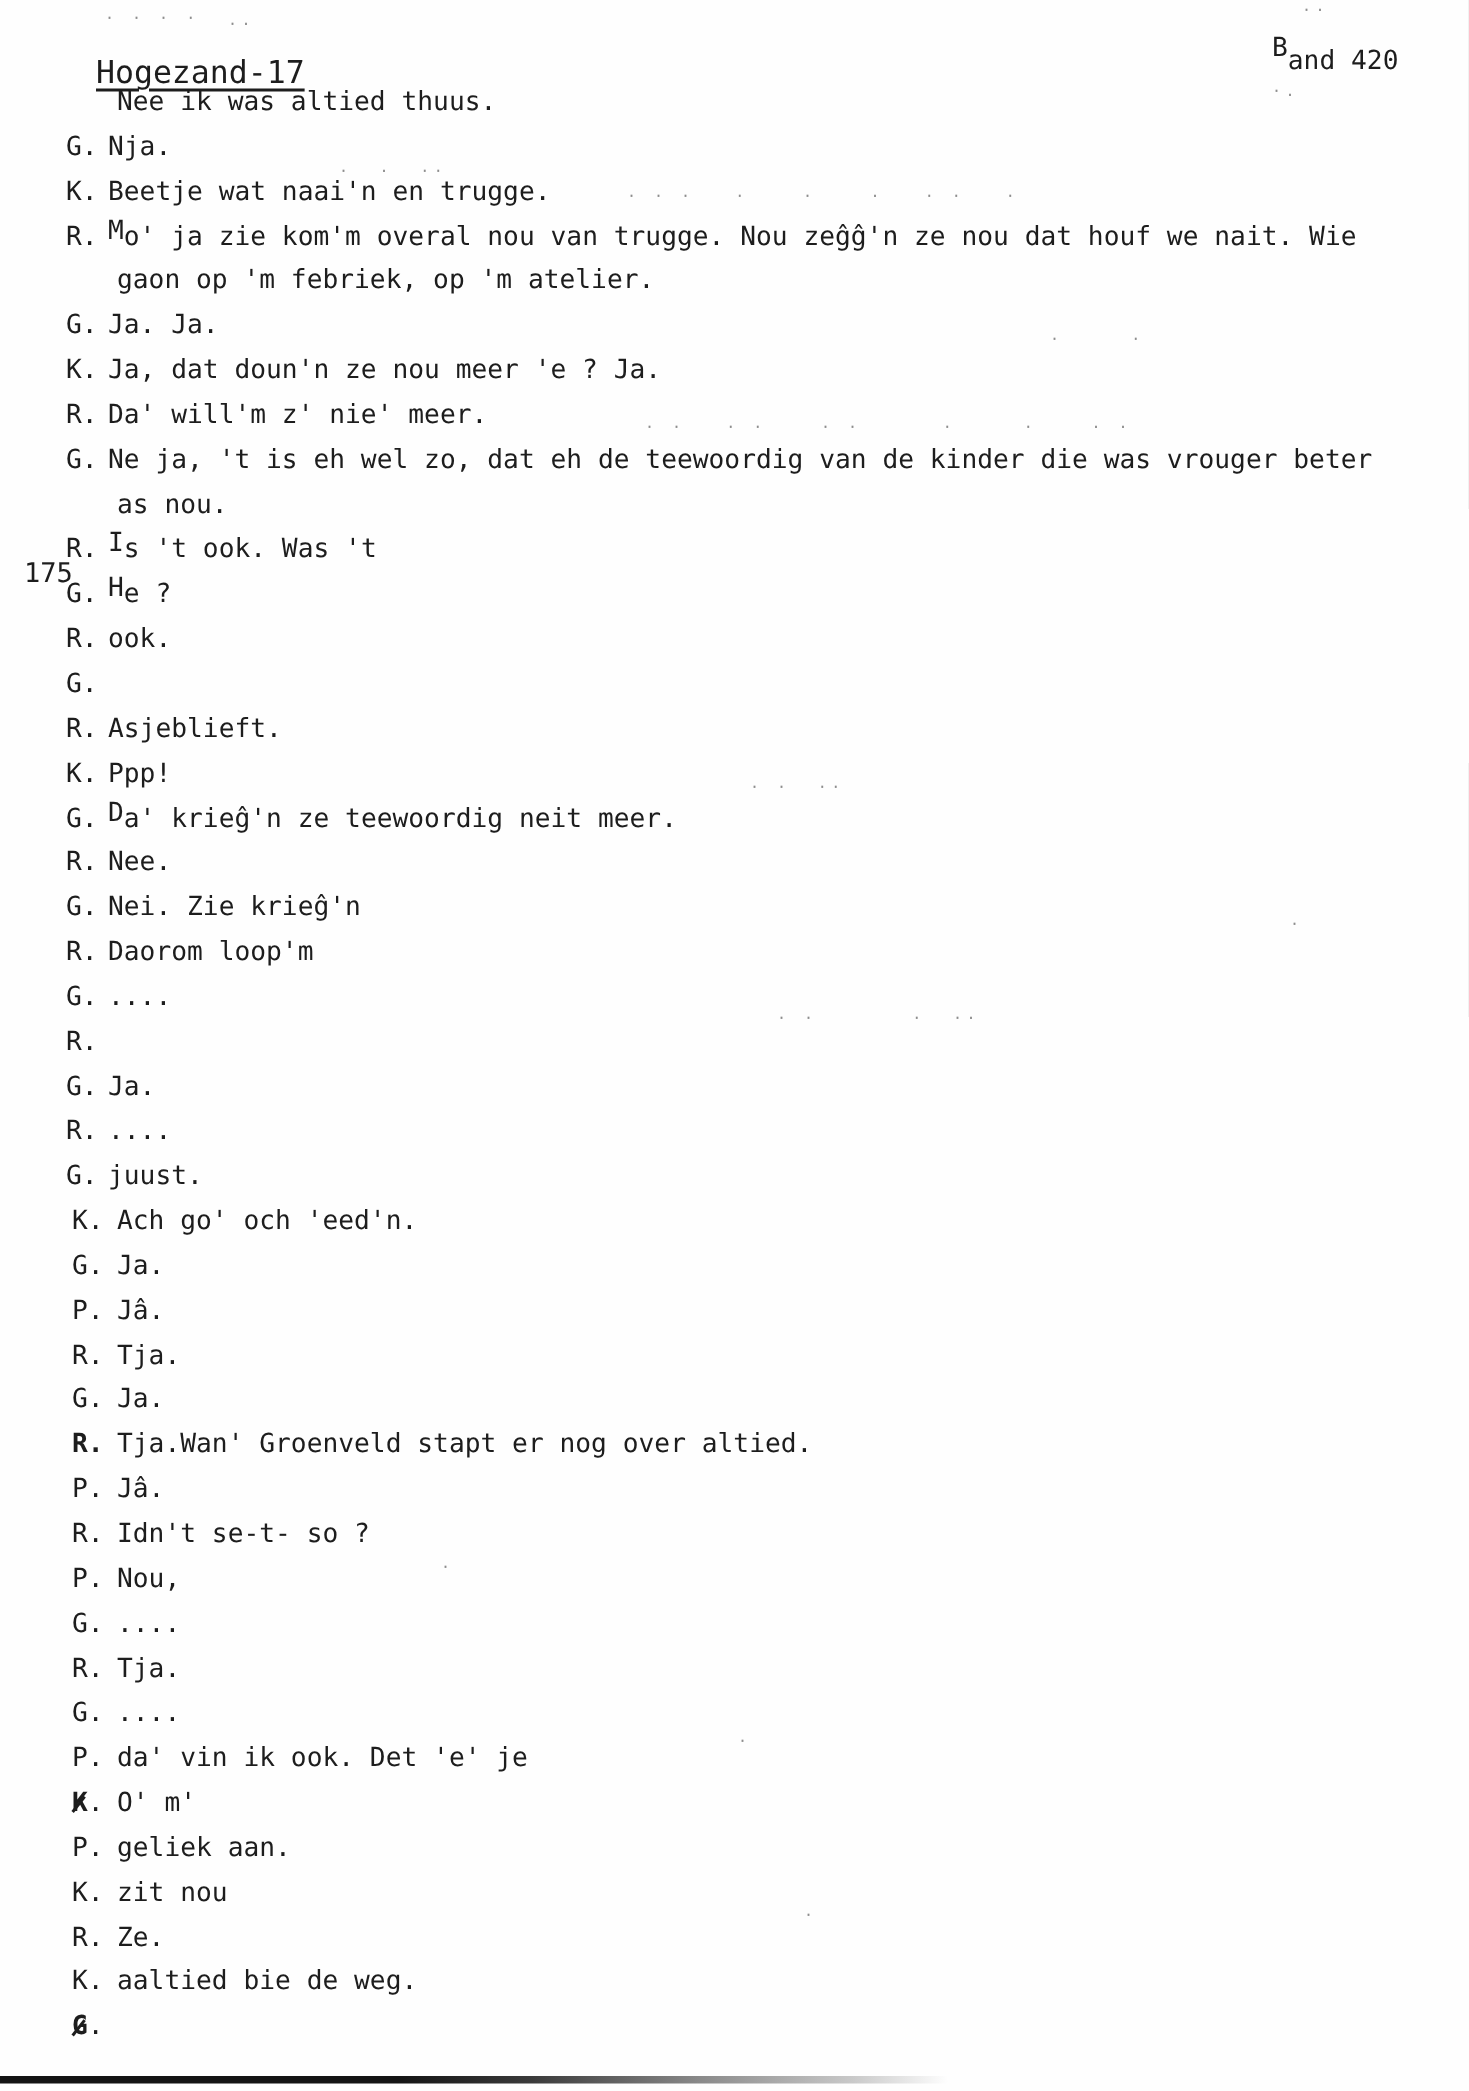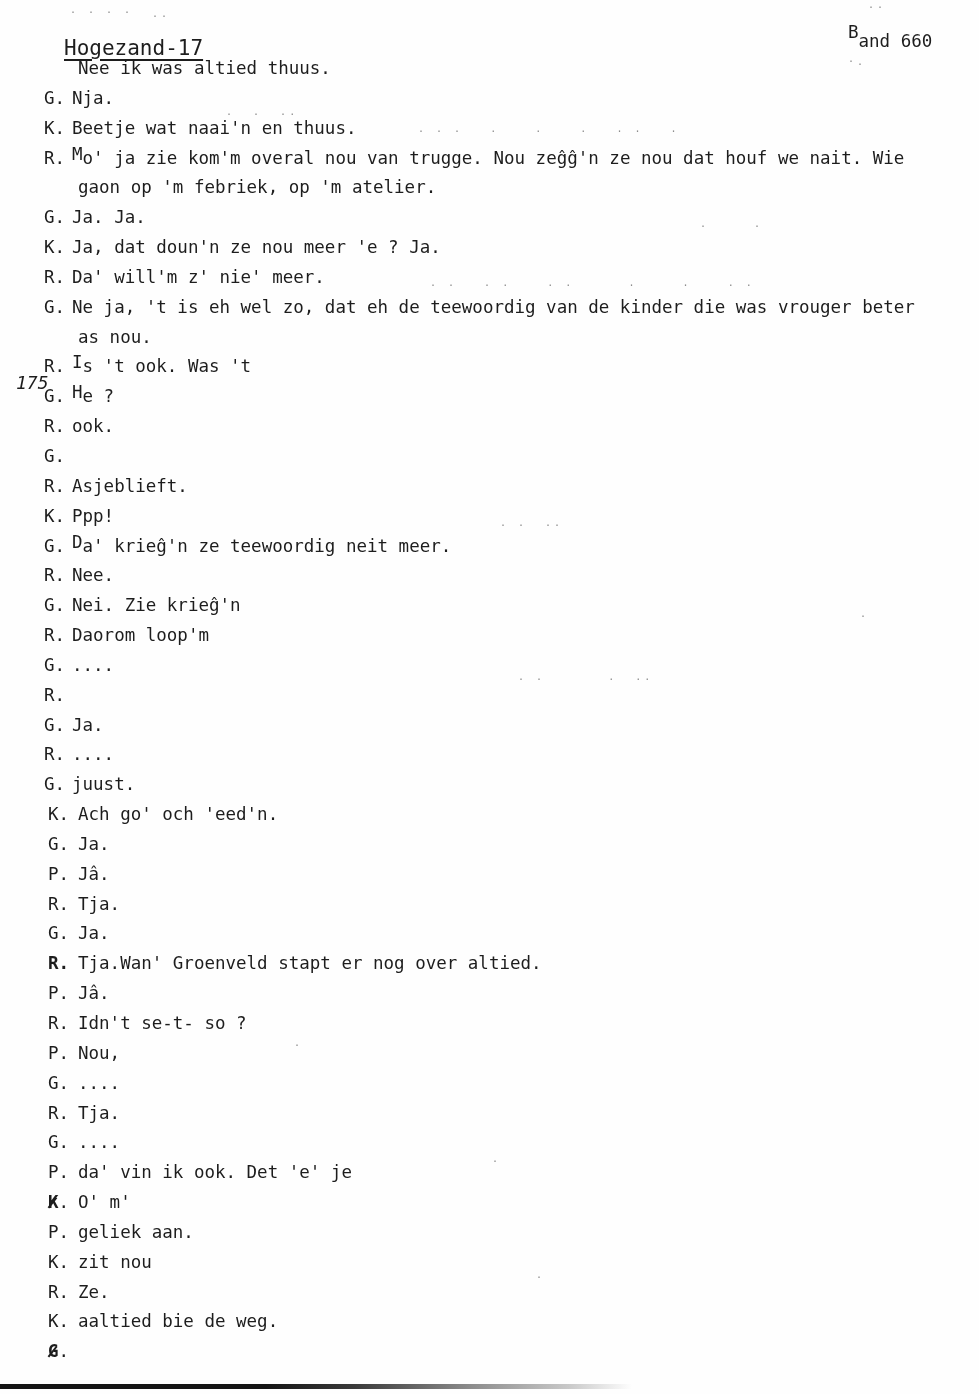--- a/index.html
+++ b/index.html
@@ -18,21 +18,21 @@
     text-decoration:underline;
     text-underline-offset:4px;
     text-decoration-thickness:2px;
     white-space:pre;
   }
   #band{
     position:absolute;left:848px;top:22px;white-space:pre;
   }
   #band .rest{position:relative;top:9px;}
   #margin-number{
-    position:absolute;left:16px;top:372px;font-size:18px;font-style:italic;
+    position:absolute;left:16px;top:372px;font-size:18px;
   }
   #lines{
     position:absolute;left:0;top:54px;right:0;
   }
   .line{
     height:29.85px;
     padding-left:44px;
     display:flex;
     align-items:flex-start;
     white-space:pre;
@@ -60,26 +60,26 @@
     position:absolute;left:0;top:1384px;width:632px;height:5px;
     background:linear-gradient(to right,
       #141414 0%, #141414 42%, #3a3a3a 56%, #8a8a8a 74%, #c9c9c9 90%, rgba(255,255,255,0) 100%);
   }
 </style>
 </head>
 <body>
 
 <div id="page">
   <div id="title">Hogezand-17</div>
-  <div id="band"><span>B</span><span class="rest">and 660</span></div>
+  <div id="band"><span>B</span><span class="rest">and 420</span></div>
   <div id="margin-number">175</div>
   <div id="lines">
       <div class="line"><span class="spk"></span><span class="txt ind">Nee ik was altied thuus.</span></div>
       <div class="line"><span class="spk">G.</span><span class="txt">Nja.</span></div>
-      <div class="line"><span class="spk">K.</span><span class="txt">Beetje wat naai'n en thuus.</span></div>
+      <div class="line"><span class="spk">K.</span><span class="txt">Beetje wat naai'n en trugge.</span></div>
       <div class="line"><span class="spk">R.</span><span class="txt"><span class="raised">M</span>o' ja zie kom'm overal nou van trugge. Nou zeĝĝ'n ze nou dat houf we nait. Wie</span></div>
       <div class="line"><span class="spk"></span><span class="txt ind">gaon op 'm febriek, op 'm atelier.</span></div>
       <div class="line"><span class="spk">G.</span><span class="txt">Ja. Ja.</span></div>
       <div class="line"><span class="spk">K.</span><span class="txt">Ja, dat doun'n ze nou meer 'e ? Ja.</span></div>
       <div class="line"><span class="spk">R.</span><span class="txt">Da' will'm z' nie' meer.</span></div>
       <div class="line"><span class="spk">G.</span><span class="txt">Ne ja, 't is eh wel zo, dat eh de teewoordig van de kinder die was vrouger beter</span></div>
       <div class="line"><span class="spk"></span><span class="txt ind">as nou.</span></div>
       <div class="line"><span class="spk">R.</span><span class="txt"><span class="raised">I</span>s 't ook. Was 't</span></div>
       <div class="line"><span class="spk">G.</span><span class="txt"><span class="raised">H</span>e ?</span></div>
       <div class="line"><span class="spk">R.</span><span class="txt">ook.</span></div>

